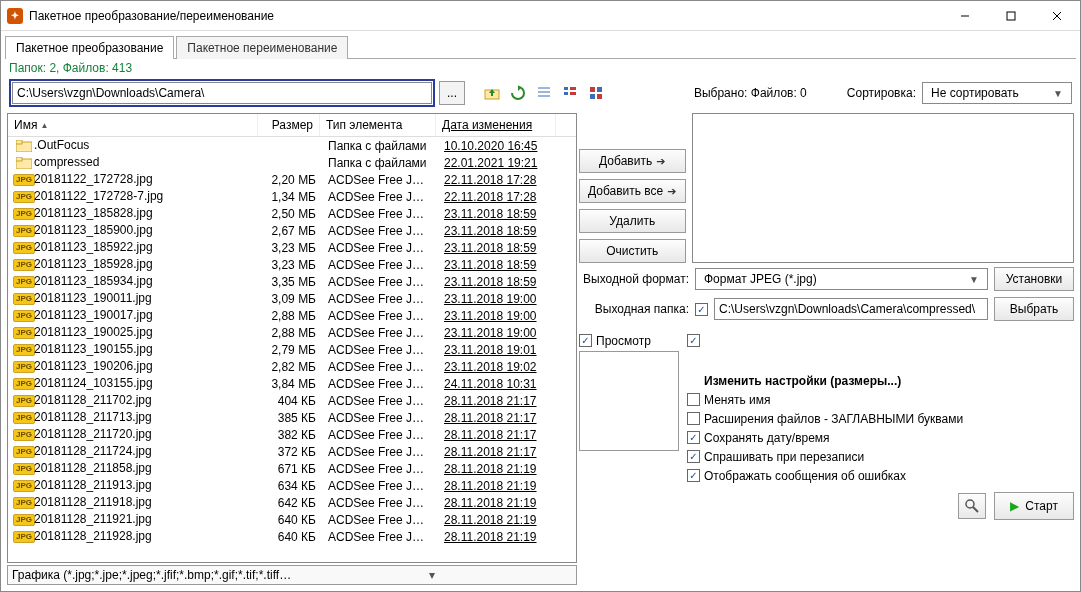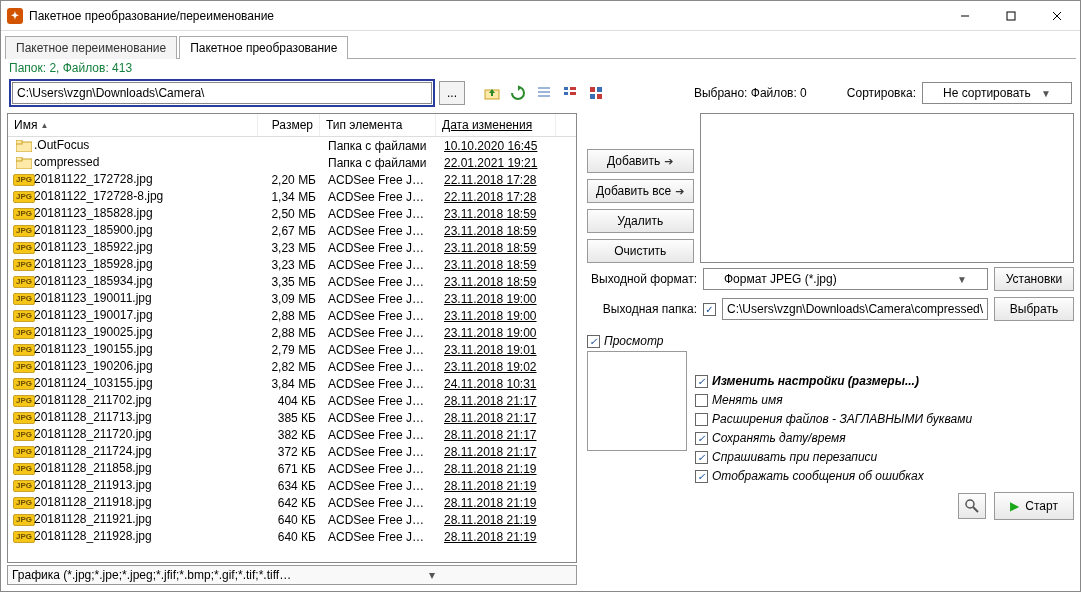--- a/index.html
+++ b/index.html
@@ -20,21 +20,21 @@
   
   .statusline { padding: 2px 8px; color:#15803d; }
   
   .toolbar-row { display:flex; align-items:center; padding:2px 8px 6px 8px; gap:4px;}
   .path-wrap { border:2.5px solid #2a3b9e; padding:1px; }
   .path-input { width: 420px; height:22px; border:1px solid #888; padding:0 4px; }
   .browse-btn { width:26px;height:24px; border:1px solid #999; background:#f3f3f3; display:flex;align-items:center;justify-content:center;}
   .tbicon { width:22px;height:22px; display:flex;align-items:center;justify-content:center; border:1px solid transparent;}
   .tbicon svg{width:16px;height:16px;}
   
-  .main { display:flex; flex:1; min-height:0; padding:0 6px 6px 6px; gap:10px;}
+  .main { display:flex; flex:1; min-height:0; padding:0 6px 6px 6px; gap:2px;}
   .left-pane { width:570px; display:flex; flex-direction:column; }
   .file-list-wrap { border:1px solid #888; flex:1; display:flex; flex-direction:column; min-height:0;}
   .cols-header { display:flex; background:#fff; border-bottom:1px solid #ddd; }
   .ch { padding:4px 6px; border-right:1px solid #eee; font-weight:normal; display:flex;align-items:center; gap:3px;}
   .ch .sort { font-size:8px; color:#555;}
   .rows { flex:1; overflow-y:scroll; overflow-x:hidden;}
   .row { display:flex; align-items:center; height:17px; padding:0 2px;}
   .row .cell { padding:0 6px; overflow:hidden; white-space:nowrap; text-overflow:ellipsis;}
   .fileicon { width:16px;height:14px; display:inline-flex;align-items:center;justify-content:center; margin-right:2px; vertical-align:middle;}
   .folder-svg rect{fill:#ffe9a8;stroke:#c9a227;}
@@ -49,23 +49,23 @@
   
   .right-pane { flex:1; display:flex; flex-direction:column; gap:2px; padding-top:0;}
   .top-right { display:flex; gap:6px;}
   .btn-col { display:flex; flex-direction:column; gap:6px; padding-top:36px;}
   .btn { min-width:100px; height:24px; border:1px solid #999; background:linear-gradient(#fdfdfd,#e8e8e8); display:flex;align-items:center;justify-content:center; gap:4px; padding:0 8px;}
   .arrow{font-size:11px;color:#333;}
   .sel-box { flex:1; border:1px solid #888; background:#fff; height:240px;}
   .info-row { display:flex; align-items:center; gap:6px; padding:2px 0;}
   .info-row .lbl{ text-align:right; white-space:nowrap;}
   .field { flex:1; height:22px; border:1px solid #888; padding:0 4px; background:#fff;}
-  .combo { flex:1; height:22px; border:1px solid #888; display:flex;align-items:center; padding:0 20px; justify-content:space-between; background:#fff;}
+  .combo { flex:1; height:22px; border:1px solid #888; display:flex;align-items:center; padding:0 8px; justify-content:space-between; background:#fff;}
   .combo .dd{color:#555;font-size:10px;}
-  .chk-row { display:flex; align-items:flex-end; gap:4px; padding:1px 0 1px 0;font-style:italic;}
+  .chk-row { display:flex; align-items:flex-start; gap:4px; padding:1px 0 1px 0;}
   .chk { width:13px;height:13px;border:1px solid #666;display:inline-flex;align-items:center;justify-content:center;font-size:10px;color:#1a4f9c;}
   .chk.checked::after{content:"✓";}
   .rsection { display:flex; gap:8px; margin-top:8px;}
   .preview-col{width:100px;}
   .preview-box{border:1px solid #999;width:100px;height:100px;background:#fff;margin-top:2px;}
   .opts-col{flex:1; display:flex; flex-direction:column; gap:3px;}
   .bold{font-weight:bold;margin-top:40px;}
   .bottom-row{display:flex;align-items:center;gap:8px;margin-top:6px; justify-content:flex-end;}
   .iconbtn{width:28px;height:26px;border:1px solid #999;background:linear-gradient(#fdfdfd,#e8e8e8);display:flex;align-items:center;justify-content:center;}
   .start-btn{min-width:80px;height:28px;border:1px solid #999;background:linear-gradient(#fdfdfd,#e8e8e8);display:flex;align-items:center;justify-content:center;gap:6px;}
@@ -92,22 +92,22 @@
     <div class="winbtn close">
         <svg viewBox="0 0 10 10">
           <line x1="1" y1="1" x2="9" y2="9" stroke="#000"></line>
           <line x1="9" y1="1" x2="1" y2="9" stroke="#000"></line>
         </svg>
       </div>
   </div>
 </div>
 
 <div class="tabs">
+  <div class="tab active">Пакетное преобразование</div>
   <div class="tab inactive">Пакетное переименование</div>
-  <div class="tab active">Пакетное преобразование</div>
 </div>
 <div class="tabline"></div>
 
 <div class="statusline">Папок: 2, Файлов: 413</div>
 
 <div class="toolbar-row">
   <div class="path-wrap"><input class="path-input" value="C:\Users\vzgn\Downloads\Camera\" style=""></div>
   <button class="browse-btn">...</button>
   <div style="width:8px;"></div>
   <div class="tbicon">
@@ -198,21 +198,21 @@
             <div class="cell c-name"><span class="fileicon">
                 <span class="jpg-badge">JPG</span>
               </span><span>20181122_172728.jpg</span></div>
             <div class="cell c-size">2,20 МБ</div>
             <div class="cell c-type">ACDSee Free JPEG ...</div>
             <div class="cell c-date">22.11.2018 17:28</div>
           </div>
           <div class="row">
             <div class="cell c-name"><span class="fileicon">
                 <span class="jpg-badge">JPG</span>
-              </span><span>20181122_172728-8.jpg</span></div>
+              </span><span>20181122_172728-7.jpg</span></div>
             <div class="cell c-size">1,34 МБ</div>
             <div class="cell c-type">ACDSee Free JPEG ...</div>
             <div class="cell c-date">22.11.2018 17:28</div>
           </div>
           <div class="row">
             <div class="cell c-name"><span class="fileicon">
                 <span class="jpg-badge">JPG</span>
               </span><span>20181123_185828.jpg</span></div>
             <div class="cell c-size">2,50 МБ</div>
             <div class="cell c-type">ACDSee Free JPEG ...</div>

